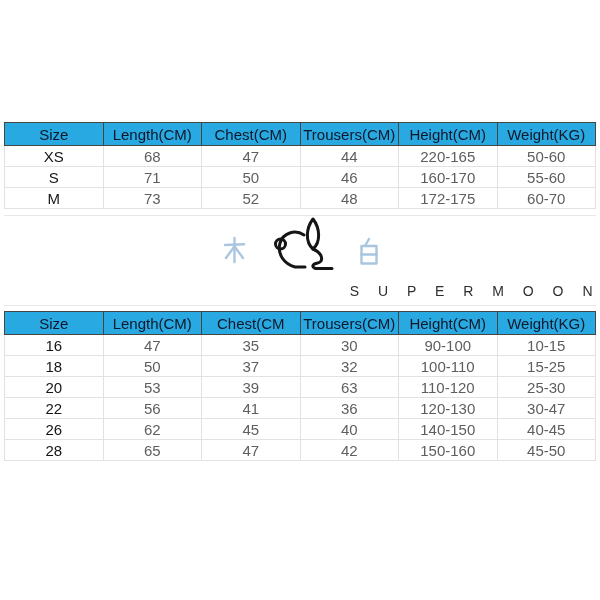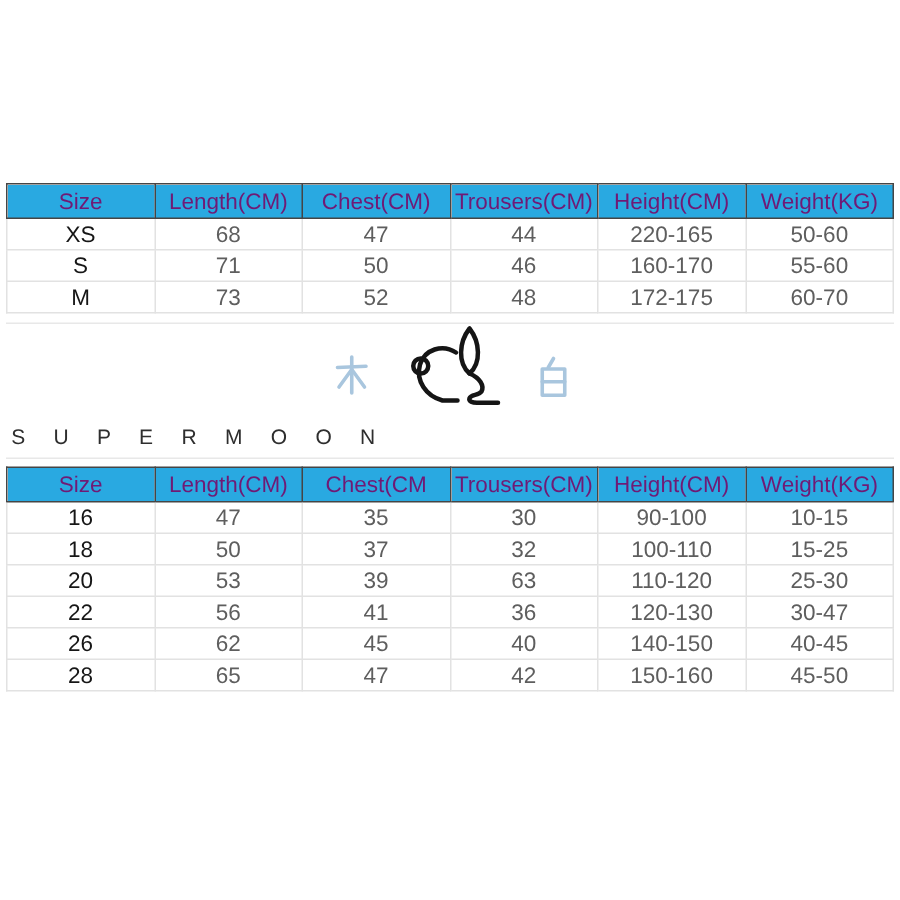--- a/index.html
+++ b/index.html
@@ -14,21 +14,21 @@
     position: absolute;
     left: 4px;
     width: 592px;
     border-collapse: collapse;
     table-layout: fixed;
   }
   #adult-table { top: 122px; }
   #kids-table  { top: 311px; }
   .size-table th {
     background: #29a9e1;
-    color: #701a75;
+    color: #0f172a;
     font-weight: 400;
     font-size: 15px;
     height: 22px;
     padding: 0;
     text-align: center;
     border: 1px solid #454545;
     overflow: hidden;
     white-space: nowrap;
   }
   .size-table td {
@@ -52,21 +52,21 @@
   #spacer-line-top { top: 215px; }
   #spacer-line-bottom { top: 305px; }
   .logo-block { position: absolute; left: 0; top: 0; }
   #kanji-left  { left: 222px; top: 236px; }
   #kanji-right { left: 357px; top: 237px; }
   #rabbit-logo { left: 271px; top: 216px; }
   #brand-name {
     position: absolute;
     left: 0; right: 0;
     top: 283px;
-    text-align: left;
+    text-align: right;
     font-size: 14px;
     letter-spacing: 7.5px;
     text-indent: 7.5px;
     color: #2e2e2e;
     font-weight: 500;
   }
 </style>
 </head>
 <body>
 

